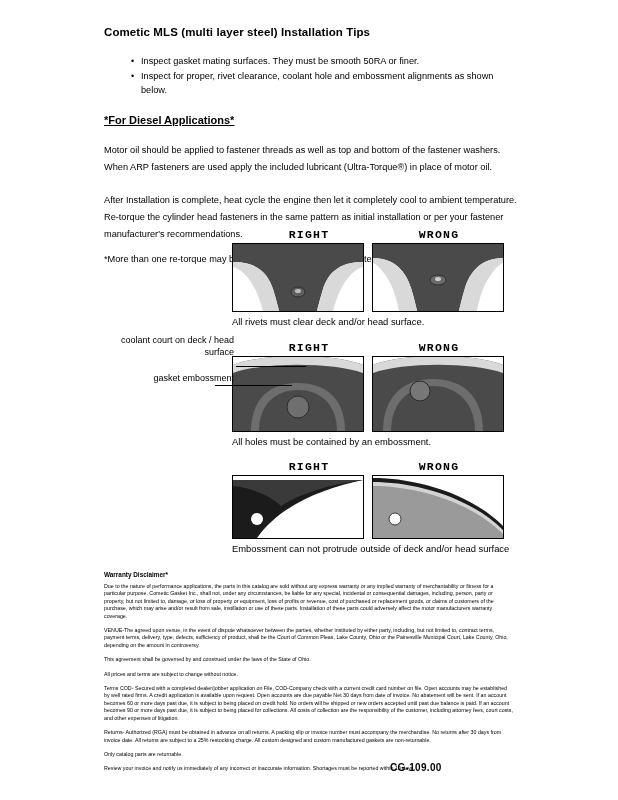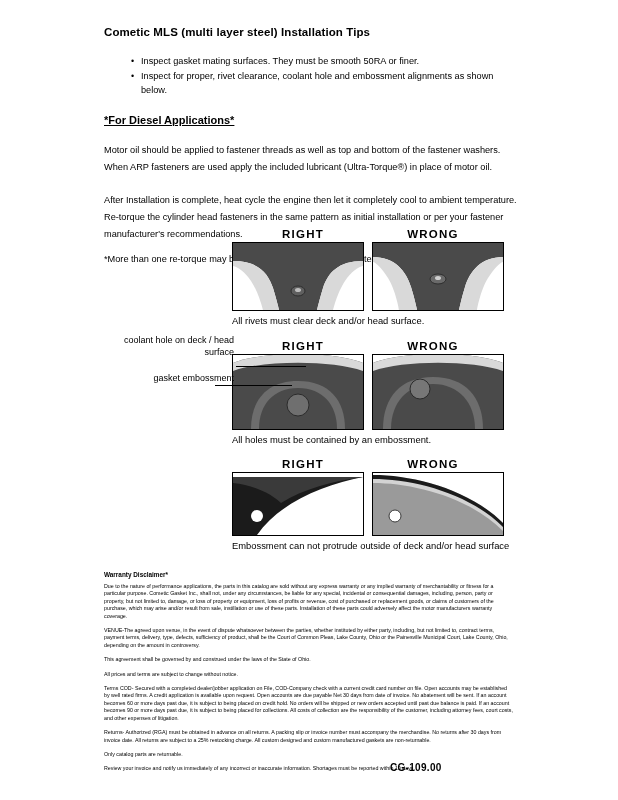--- a/index.html
+++ b/index.html
@@ -91,22 +91,23 @@
     position: absolute;
     left: 232px;
     top: 228px;
     width: 272px;
   }
   .fig-row {
     position: relative;
   }
   .fig-head {
     display: flex;
-    justify-content: center;
+    justify-content: flex-end;
     width: 272px;
+    font-family: Liberation Mono, monospace;
   }
   .fig-label {
     width: 130px;
     text-align: center;
     font-size: 11.5px;
     font-weight: bold;
     letter-spacing: 1.2px;
     padding-bottom: 2px;
   }
   .fig-pair {
@@ -280,21 +281,21 @@
             <circle cx="22" cy="43" r="6" fill="#ffffff" stroke="#3a3a3a" stroke-width="1"></circle>
           </svg>
         </div>
       </div>
       <p class="caption wide">Embossment can not protrude outside of deck and/or head surface</p>
     </div>
 
   </div>
 
   <div class="callouts">
-    <div>coolant hole on deck / head surface</div>
+    <div>coolant court on deck / head surface</div>
     <div style="margin-top:14px;text-align:right;">gasket embossment</div>
   </div>
   <div class="callout-line" style="left:236px; top:366px; width:70px;"></div>
   <div class="callout-line" style="left:215px; top:385px; width:77px;"></div>
 
   <div class="warranty">
     <h3>Warranty Disclaimer*</h3>
     <p>Due to the nature of performance applications, the parts in this catalog are sold without any express warranty or any implied warranty of merchantability or fitness for a particular purpose.  Cometic Gasket Inc., shall not, under any circumstances, be liable for any special, incidental or consequential damages, including, person, party or property, but not limited to, damage, or loss of property or equipment, loss of profits or revenue, cost of purchased or replacement goods, or claims of customers of the purchase, which may arise and/or result from sale, instillation or use of these parts.  Installation of these parts could adversely affect the motor manufacturers warranty coverage.</p>
     <p>VENUE-The agreed upon venue, in the event of dispute whatsoever between the parties, whether instituted by either party, including, but not limited to, contract terms, payment terms, delivery, type, defects, sufficiency of product, shall be the Court of Common Pleas, Lake County, Ohio or the Painesville Municipal Court, Lake County, Ohio, depending on the amount in controversy.</p>
     <p>This agreement shall be governed by and construed under the laws of the State of Ohio.</p>

